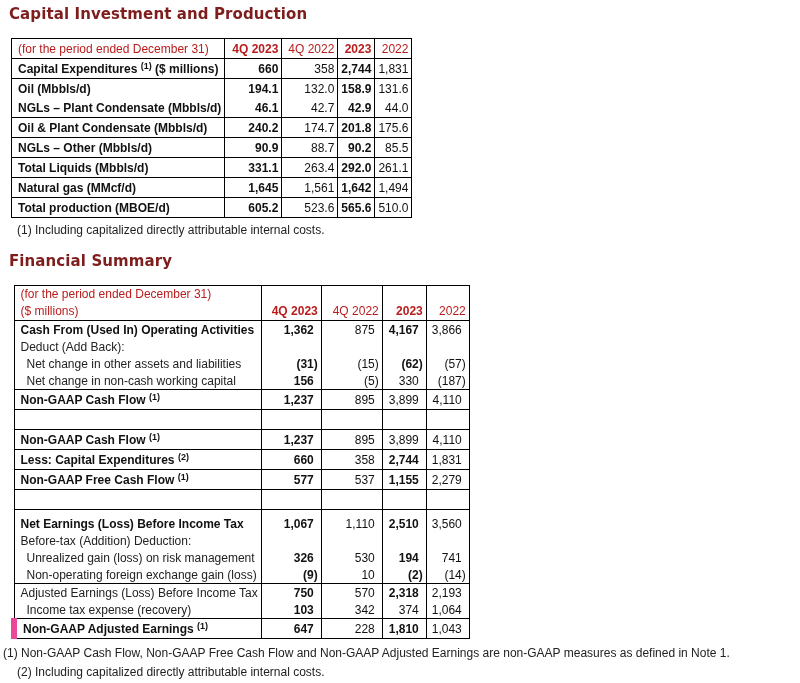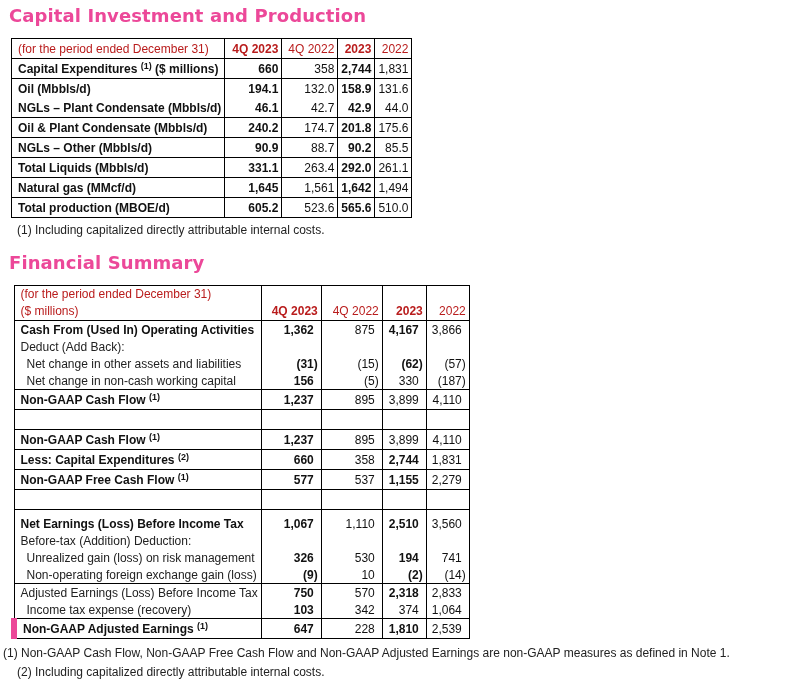--- a/index.html
+++ b/index.html
@@ -1,20 +1,20 @@
 <!DOCTYPE html>
 <html><head>
   <meta charset="utf-8">
   <style>
     html, body { margin: 0; padding: 0; background: #ffffff; }
     body { width: 800px; height: 683px; position: relative; overflow: hidden; color: #000; }
     .section-title {
       position: absolute; left: 9px;
-      font-family: "DejaVu Sans", sans-serif; font-weight: bold; font-size: 18px;
-      color: #ec4899; margin: 0; letter-spacing: 0.1px;
+      font-family: "DejaVu Sans", sans-serif; font-weight: bold; font-size: 15px;
+      color: #7f1d1d; margin: 0; letter-spacing: 0.1px;
     }
     #title1 { top: 5px; }
     #title2 { top: 252px; }
     table.fin {
       position: absolute; border-collapse: collapse;
       font-family: "Liberation Sans", sans-serif; font-size: 12px; color: #111;
     }
     table.fin td { padding: 0 3px 0 6px; height: 19px; line-height: 17px; white-space: nowrap; vertical-align: bottom; }
     table.fin td.num { text-align: right; padding: 0 3px 0 3px; }
     table.fin td.lbl { padding-left: 6px; border-right: 1px solid #000; }
@@ -242,33 +242,33 @@
     <td class="num c1 b">(9)</td>
     <td class="num c2 pad-r">10</td>
     <td class="num c3 b">(2)</td>
     <td class="num c4">(14)</td>
   </tr>
   <tr class="sub">
     <td class="lbl reg" style="border-left:1px solid #000">Adjusted Earnings (Loss) Before Income Tax</td>
     <td class="num c1 b pad-r">750</td>
     <td class="num c2 pad-r">570</td>
     <td class="num c3 b pad-r">2,318</td>
-    <td class="num c4 pad-r">2,833</td>
+    <td class="num c4 pad-r">2,193</td>
   </tr>
   <tr class="sub bot">
     <td class="lbl reg ind" style="border-left:1px solid #000">Income tax expense (recovery)</td>
     <td class="num c1 b pad-r">103</td>
     <td class="num c2 pad-r">342</td>
     <td class="num c3 pad-r">374</td>
     <td class="num c4 pad-r">1,064</td>
   </tr>
   <tr class="bot">
     <td class="lbl b" style="border-left:6px solid #ec4899"><span>Non-GAAP Adjusted Earnings</span> <sup>(1)</sup></td>
     <td class="num c1 b pad-r">647</td>
     <td class="num c2 pad-r">228</td>
     <td class="num c3 b pad-r">1,810</td>
-    <td class="num c4 pad-r">2,539</td>
+    <td class="num c4 pad-r">1,043</td>
   </tr>
 </tbody>
   </table>
 
 <div id="note2" class="note">(1) Non-GAAP Cash Flow, Non-GAAP Free Cash Flow and Non-GAAP Adjusted Earnings are non-GAAP measures as defined in Note 1.</div>
 <div id="note3" class="note">(2) Including capitalized directly attributable internal costs.</div>
 
 </body></html>

